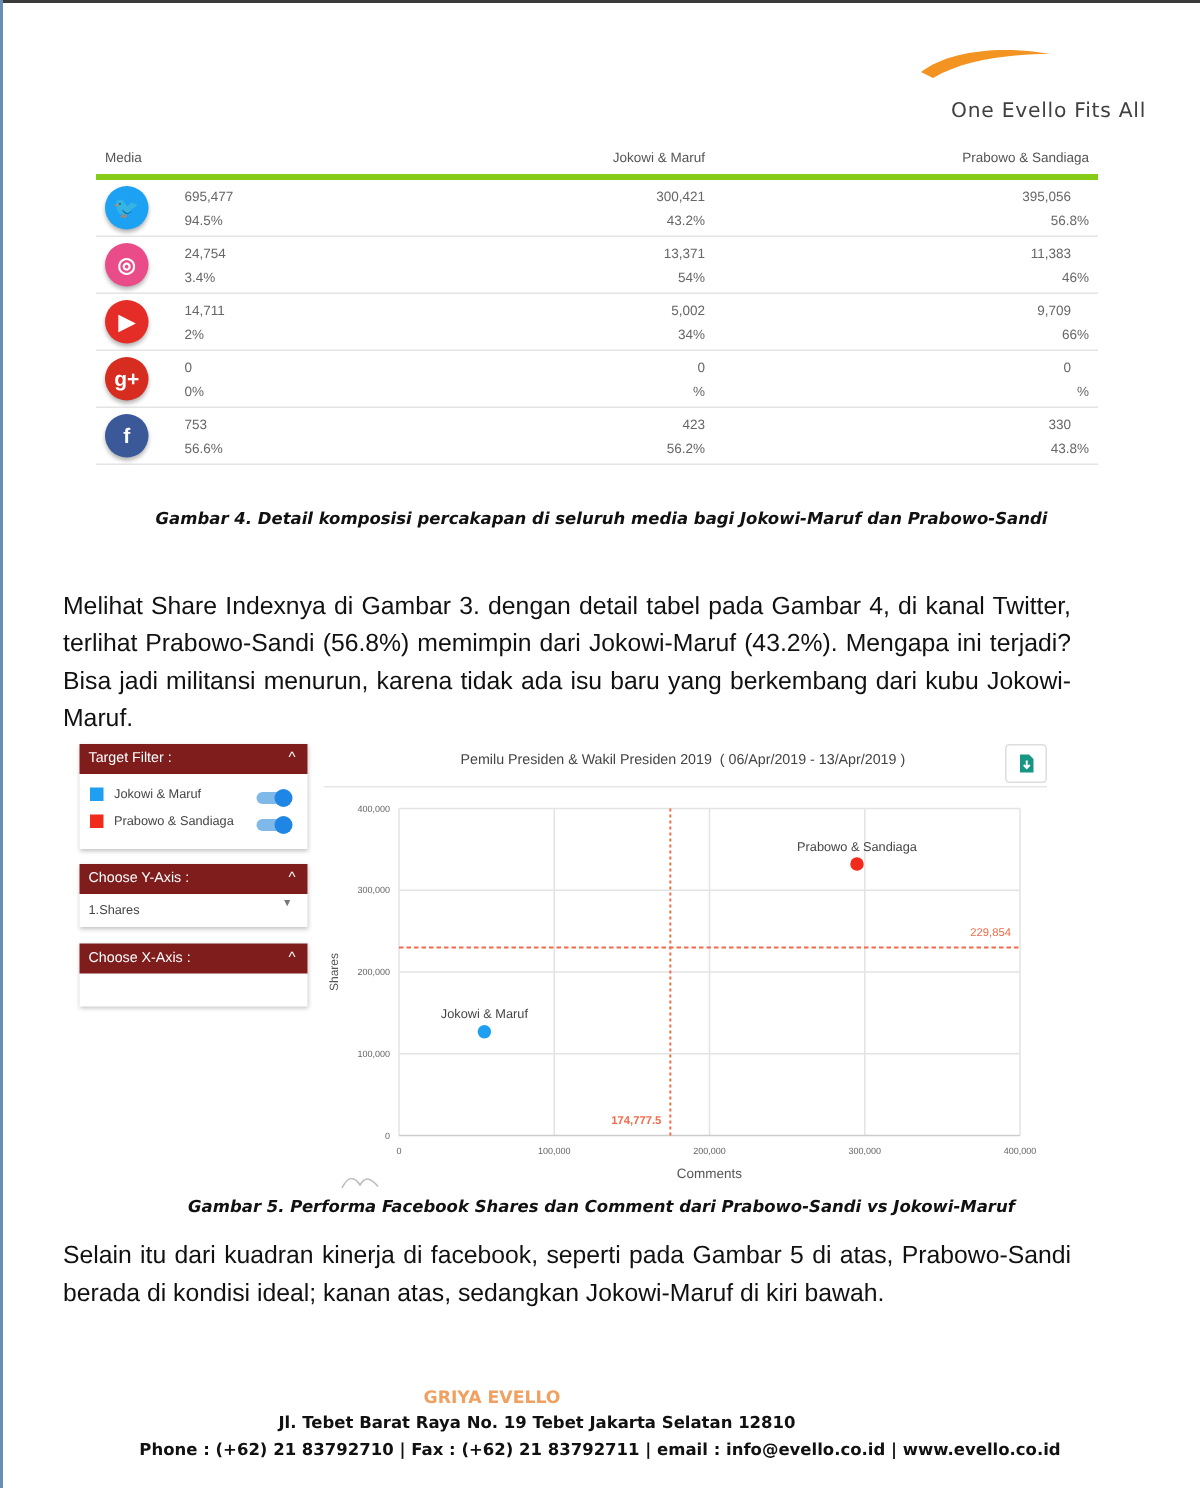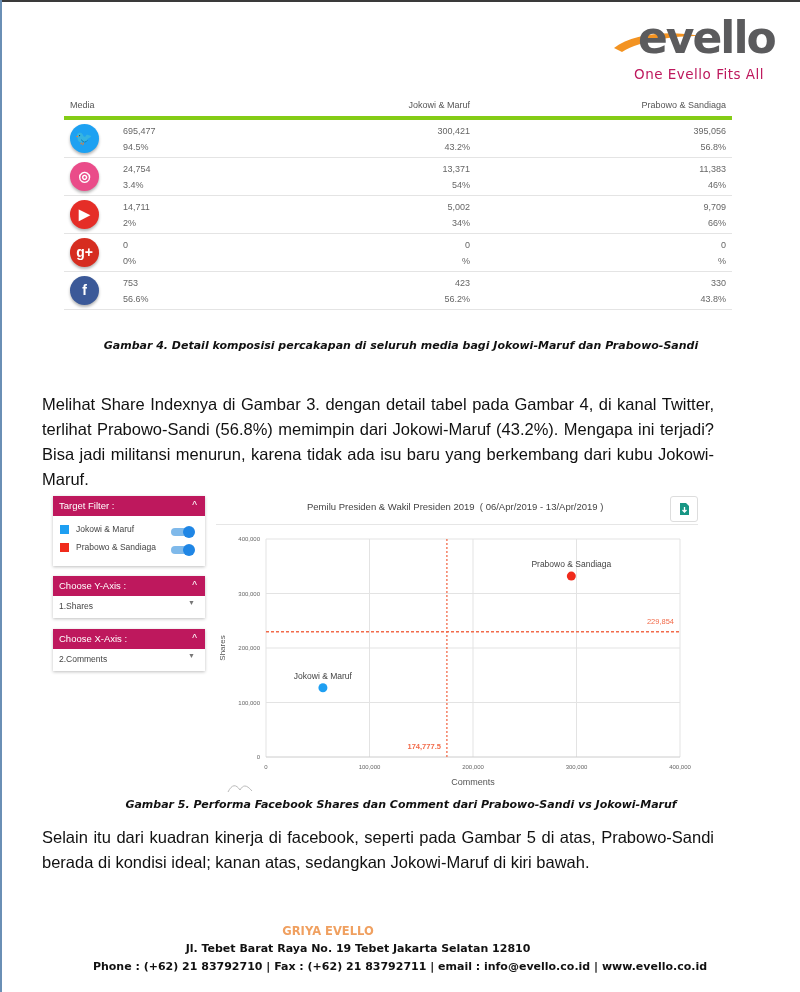--- a/index.html
+++ b/index.html
@@ -3,42 +3,42 @@
 <meta charset="utf-8">
 <style>
   html, body { margin:0; padding:0; }
   body { width:800px; height:992px; background:#fff; position:relative; overflow:hidden; font-family:"Liberation Sans", sans-serif; }
   .topbar { position:absolute; left:0; top:0; width:800px; height:2px; background:#3a3a3a; }
   .leftbar { position:absolute; left:0; top:0; width:2px; height:992px; background:#6a8fb5; }
   .logo { position:absolute; left:612px; top:12px; width:180px; height:72px; }
   .logo-word { position:absolute; left:26px; top:0; font-family:"DejaVu Sans", sans-serif; font-weight:bold; font-size:44px; color:#5b5b5d; letter-spacing:-2px; line-height:52px; }
   .logo-e { color:#5b5b5d; }
   .logo-swoosh { position:absolute; left:0; top:18px; width:90px; height:22px; }
-  .logo-tag { position:absolute; left:22px; top:54px; font-family:"DejaVu Sans", sans-serif; font-size:13.5px; color:#be185d; letter-spacing:0.5px; }
+  .logo-tag { position:absolute; left:22px; top:54px; font-family:"DejaVu Sans", sans-serif; font-size:13.5px; color:#404040; letter-spacing:0.5px; }
 
   
   .tbl { position:absolute; left:64px; top:92px; width:668px; font-size:9px; color:#666; }
   .tbl .hdr { position:relative; height:24px; border-bottom:4px solid #84cc16; }
   .tbl .hdr span { position:absolute; top:8px; color:#555; font-size:9px; }
   .row { position:relative; height:37px; border-bottom:1px solid #e4e4e4; }
   .row .ico { position:absolute; left:6px; top:4px; width:29px; height:29px; border-radius:50%; box-shadow:0 2px 3px rgba(0,0,0,0.3); color:#fff; text-align:center; line-height:29px; font-weight:bold; font-size:14px; }
   .row .v1 { position:absolute; left:59px; top:6px; }
   .row .p1 { position:absolute; left:59px; top:22px; }
   .row .jv { position:absolute; right:262px; top:6px; text-align:right; }
   .row .jp { position:absolute; right:262px; top:22px; text-align:right; }
-  .row .pv { position:absolute; right:6px; top:6px; text-align:right; }
+  .row .pv { position:absolute; right:18px; top:6px; text-align:right; }
   .row .pp { position:absolute; right:6px; top:22px; text-align:right; }
   .total { position:relative; height:36px; }
   .total span { position:absolute; top:18px; }
   .caption { position:absolute; left:1px; width:800px; text-align:center; font-family:"DejaVu Sans", sans-serif; font-style:italic; font-weight:bold; font-size:11px; color:#111; }
   .para { position:absolute; left:42px; width:672px; font-family:"Liberation Sans", sans-serif; font-size:16.5px; line-height:25px; color:#111; text-align:justify; }
 
   
   .panel { position:absolute; left:53px; width:152px; background:#fff; box-shadow:0 1px 3px rgba(0,0,0,0.25); font-family:"Liberation Sans", sans-serif; }
-  .panel .ph { background:#be185d; color:#fff; font-size:9.5px; height:20px; line-height:20px; padding-left:6px; position:relative; }
+  .panel .ph { background:#7f1d1d; color:#fff; font-size:9.5px; height:20px; line-height:20px; padding-left:6px; position:relative; }
   .panel .ph .car { position:absolute; right:8px; top:0; font-size:10px; }
   .panel .pb { font-size:8.5px; color:#444; position:relative; }
   .sw { display:inline-block; width:9px; height:9px; vertical-align:middle; margin-right:7px; }
   .tog { position:absolute; right:12px; width:22px; height:8px; border-radius:5px; background:#7fb9ea; }
   .tog .knob { position:absolute; right:-2px; top:-2px; width:12px; height:12px; border-radius:50%; background:#1f86e5; }
   .sel-caret { position:absolute; right:10px; top:3px; font-size:7px; color:#777; }
 
   .chart-title { position:absolute; left:262px; top:501px; font-size:9.5px; color:#444;padding-left:45px; }
   .dl-btn { position:absolute; left:670px; top:496px; width:26px; height:24px; border:1px solid #ddd; border-radius:3px; background:#fff; }
   .title-rule { position:absolute; left:216px; top:524px; width:482px; height:1px; background:#e6e6e6; }
@@ -51,21 +51,20 @@
 </head>
 <body>
 
 <div class="topbar"></div>
 <div class="leftbar"></div>
 
 <div class="logo">
   <svg class="logo-swoosh" viewBox="0 0 90 22">
     <path d="M2 18 C20 4, 55 0, 88 6 C60 6, 30 10, 10 22 Z" fill="#f39322"></path>
   </svg>
-  <div class="logo-word"><span class="logo-e">e</span><span>vello</span></div>
   <div class="logo-tag">One Evello Fits All</div>
 </div>
 
 <div class="tbl">
   <div class="hdr">
     <span style="left:6px">Media</span>
     <span style="right:262px">Jokowi &amp; Maruf</span>
     <span style="right:6px">Prabowo &amp; Sandiaga</span>
   </div>
   <div id="rows">
@@ -150,24 +149,20 @@
   <div class="pb" style="padding:5px 0 0 6px; height:17px;">
     <span>1.Shares</span>
     <span class="sel-caret">▼</span>
   </div>
 </div>
 
 <div class="panel" style="top:629px; height:42px">
   <div class="ph">
     <span>Choose X-Axis :</span>
     <span class="car">^</span>
-  </div>
-  <div class="pb" style="padding:5px 0 0 6px; height:17px;">
-    <span>2.Comments</span>
-    <span class="sel-caret">▼</span>
   </div>
 </div>
 
 <div class="chart-title" style="white-space:pre">Pemilu Presiden &amp; Wakil Presiden 2019  ( 06/Apr/2019 - 13/Apr/2019 )</div>
 <div class="dl-btn">
   <svg width="26" height="24" viewBox="0 0 26 24">
     <path d="M9 6 h6 l3 3 v9 h-9 z" fill="#179684"></path>
     <path d="M13.5 10 v5 M11.5 13 l2 2 l2 -2" stroke="#fff" stroke-width="1.3" fill="none"></path>
   </svg>
 </div>

